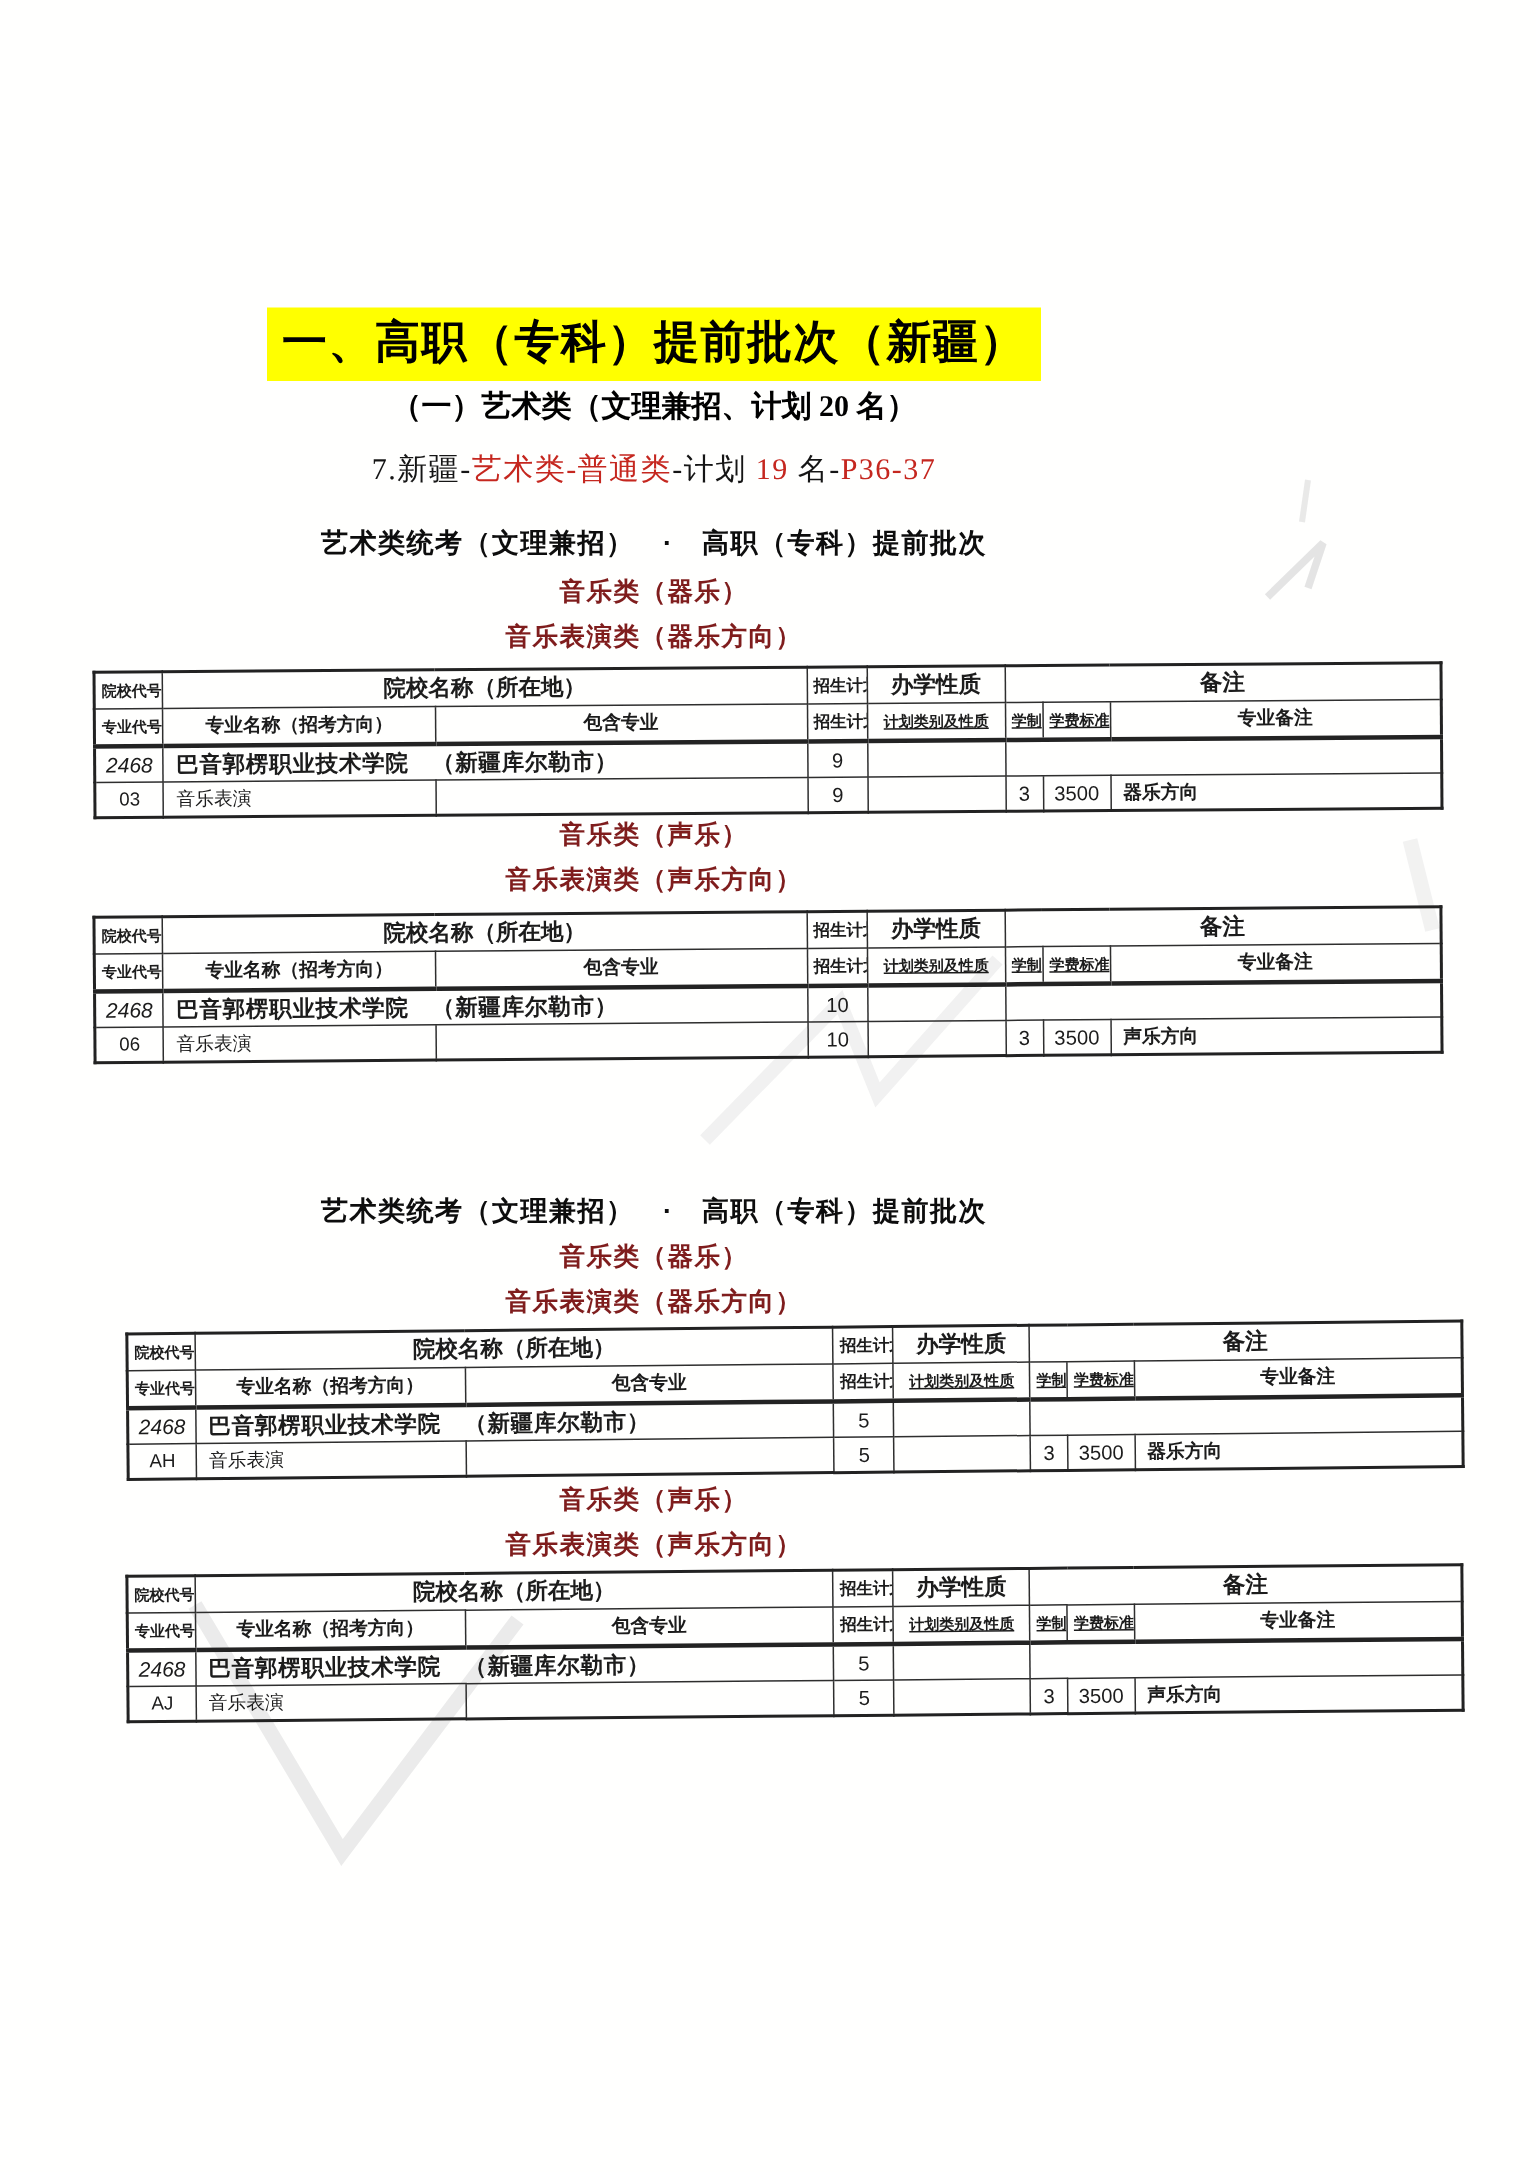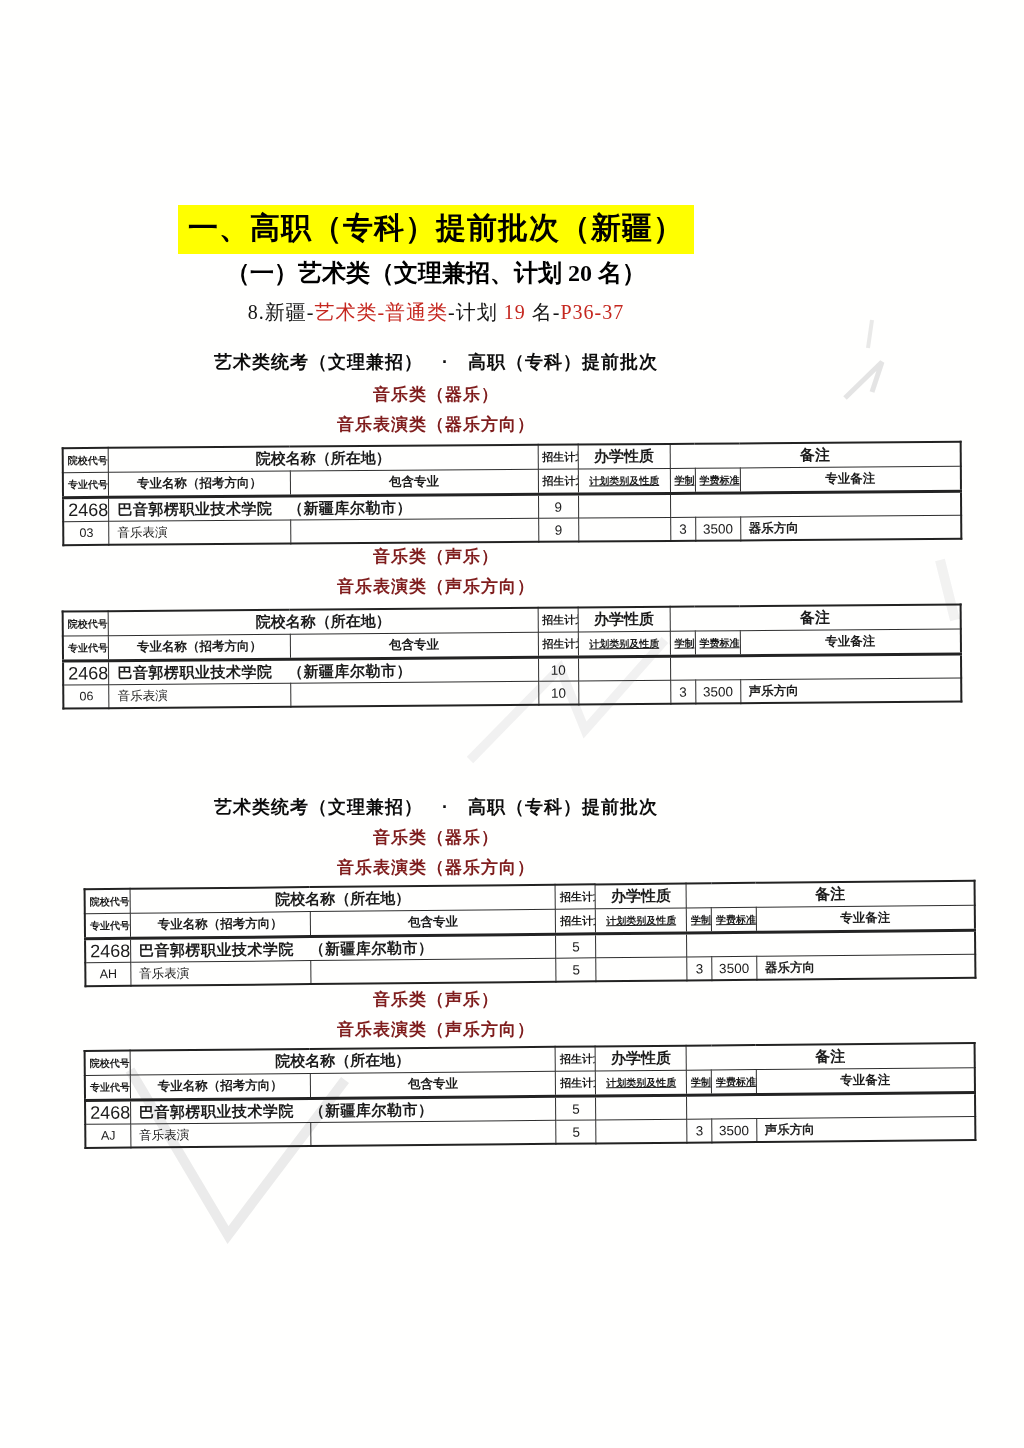--- a/index.html
+++ b/index.html
@@ -5,21 +5,21 @@
   html,body{margin:0;padding:0;background:#ffffff;}
   #page{position:relative;width:1024px;height:1448px;margin:0 auto;background:#fffffe;overflow:hidden;
         font-family:"Liberation Sans",sans-serif;color:#1a1a1a;}
   .abs{position:absolute;}
   .centerline{left:0;width:872px;text-align:center;white-space:nowrap;}
 
   
   .main-title{top:205px;}
   .main-title span{display:inline-block;background:#ffff00;padding:3px 10px 5px 10px;
         font-size:30px;font-weight:bold;letter-spacing:1px;color:#000;}
-  .sub-title{top:257px;font-family:"Liberation Serif",serif;font-size:24px;font-weight:bold;color:#000;}
+  .sub-title{top:257px;font-family:"Liberation Serif",serif;font-size:20px;font-weight:bold;color:#000;}
   .intro{font-family:"Liberation Serif",serif;font-size:20px;color:#151515;letter-spacing:1px;}
   .intro .red{color:#c5271f;}
   .intro1{top:299px;}
   .intro2{top:735px;}
   .exam-head{font-size:18px;font-weight:bold;color:#0d0d0d;letter-spacing:1px;}
   .cat-head{font-size:17px;font-weight:bold;color:#7f1d1d;letter-spacing:1px;}
 
   
   table.ptable{border-collapse:collapse;table-layout:fixed;background:transparent;}
   table.ptable td{border:1.6px solid #2e2e2e;padding:0 4px;overflow:hidden;white-space:nowrap;
@@ -30,21 +30,21 @@
   tr.h2 td{height:23px;}
   tr.d1 td{height:22px;}
   tr.d2 td{height:22px;}
   .tc{text-align:center;}
   .tl{text-align:left;padding-left:8px !important;}
   .lab-s{font-size:10px;font-weight:bold;}
   .lab-m{font-size:11px;font-weight:bold;}
   .lab-b{font-size:15px;font-weight:bold;}
   .lab-h2{font-size:12.5px;font-weight:bold;}
   .lab-h2s{font-size:10px;font-weight:bold;text-decoration:underline;}
-  .val-code{font-size:18px;}
+  .val-code{font-size:14px;font-style:italic;}
   .val-school{font-size:15px;font-weight:bold;letter-spacing:0.5px;}
   .val-major{font-size:12.5px;}
   .val-num{font-size:13.5px;}
   .val-note{font-size:12.5px;font-weight:600;}
 
   .t1{top:444px;left:62px;width:900px;transform:rotate(-0.4deg);}
   .t2{top:607px;left:62px;width:900px;transform:rotate(-0.45deg);}
   .t3{top:884px;left:84px;width:892px;transform:rotate(-0.55deg);}
   .t4{top:1046px;left:84px;width:892px;transform:rotate(-0.5deg);}
 
@@ -63,21 +63,21 @@
     <line x1="872" y1="320" x2="868" y2="348" stroke="#e0e0e0" stroke-width="4" opacity="0.7"></line>
     <line x1="940" y1="560" x2="955" y2="620" stroke="#efefef" stroke-width="10" opacity="0.8"></line>
   </svg>
 
   <div class="abs centerline main-title">
     <span>一、高职（专科）提前批次（新疆）</span>
   </div>
   <div class="abs centerline sub-title">（一）艺术类（文理兼招、计划 20 名）</div>
 
   <div class="abs centerline intro intro1">
-    <span>8.新疆-</span><span class="red">艺术类-普通类</span><span>-计划 </span><span class="red">19</span><span> 名-</span><span class="red">P36-37</span>
+    <span>7.新疆-</span><span class="red">艺术类-普通类</span><span>-计划 </span><span class="red">19</span><span> 名-</span><span class="red">P36-37</span>
   </div>
 
   <div class="abs centerline exam-head" style="top:350px;">艺术类统考（文理兼招）　·　高职（专科）提前批次</div>
   <div class="abs centerline cat-head" style="top:383px;">音乐类（器乐）</div>
   <div class="abs centerline cat-head" style="top:413px;">音乐表演类（器乐方向）</div>
 
   <table class="abs ptable t1">
     <colgroup>
       <col style="width:5.1%">
         <col style="width:20.2%">

